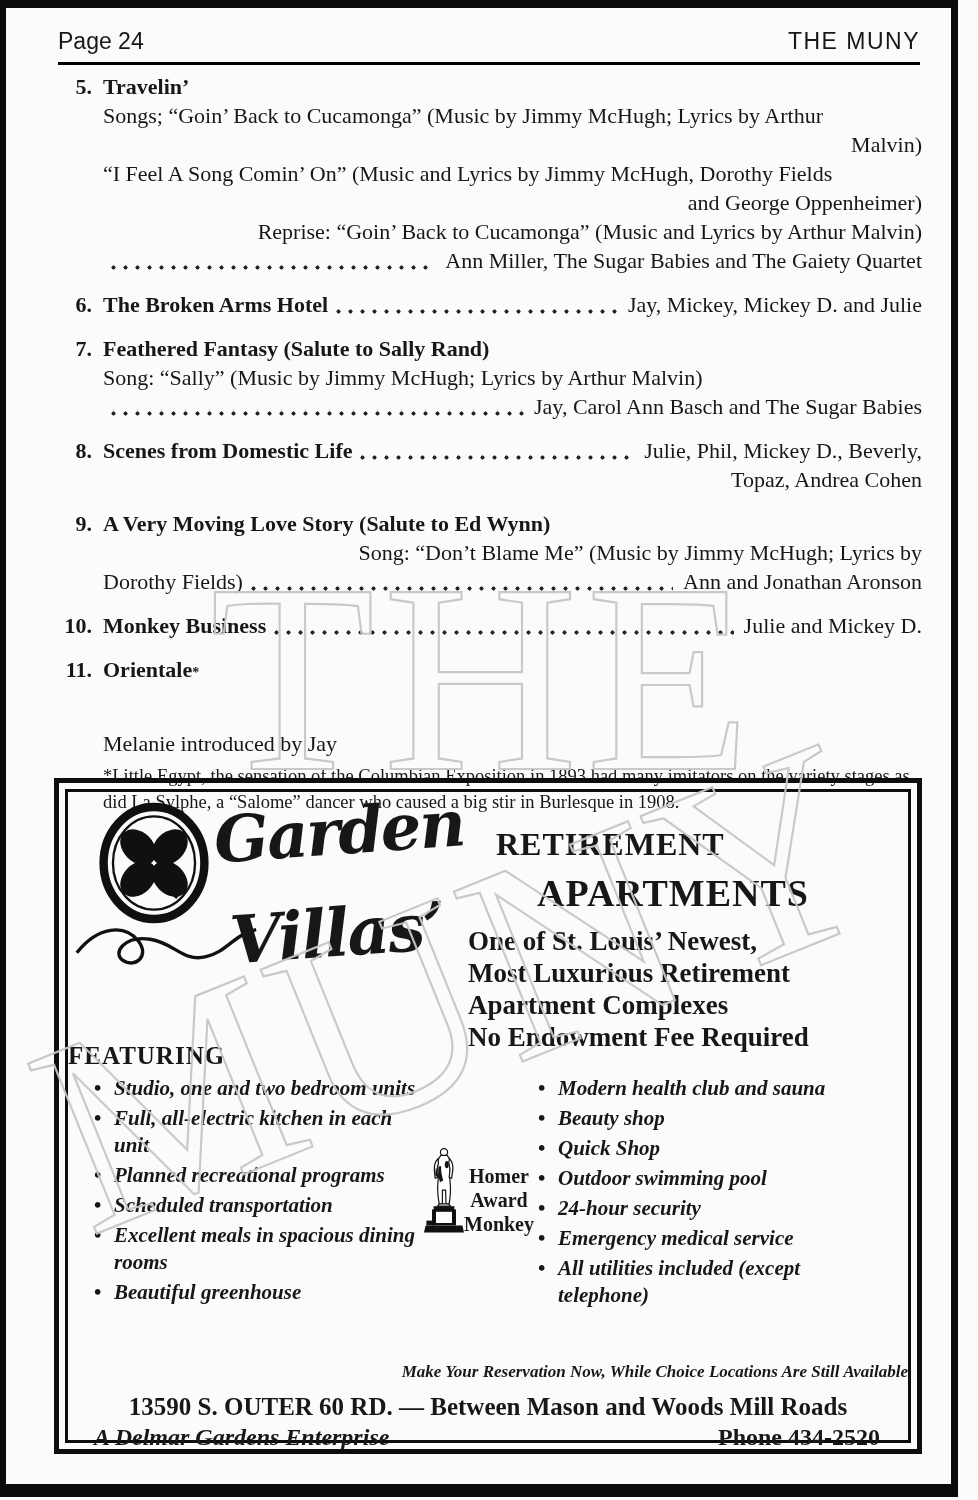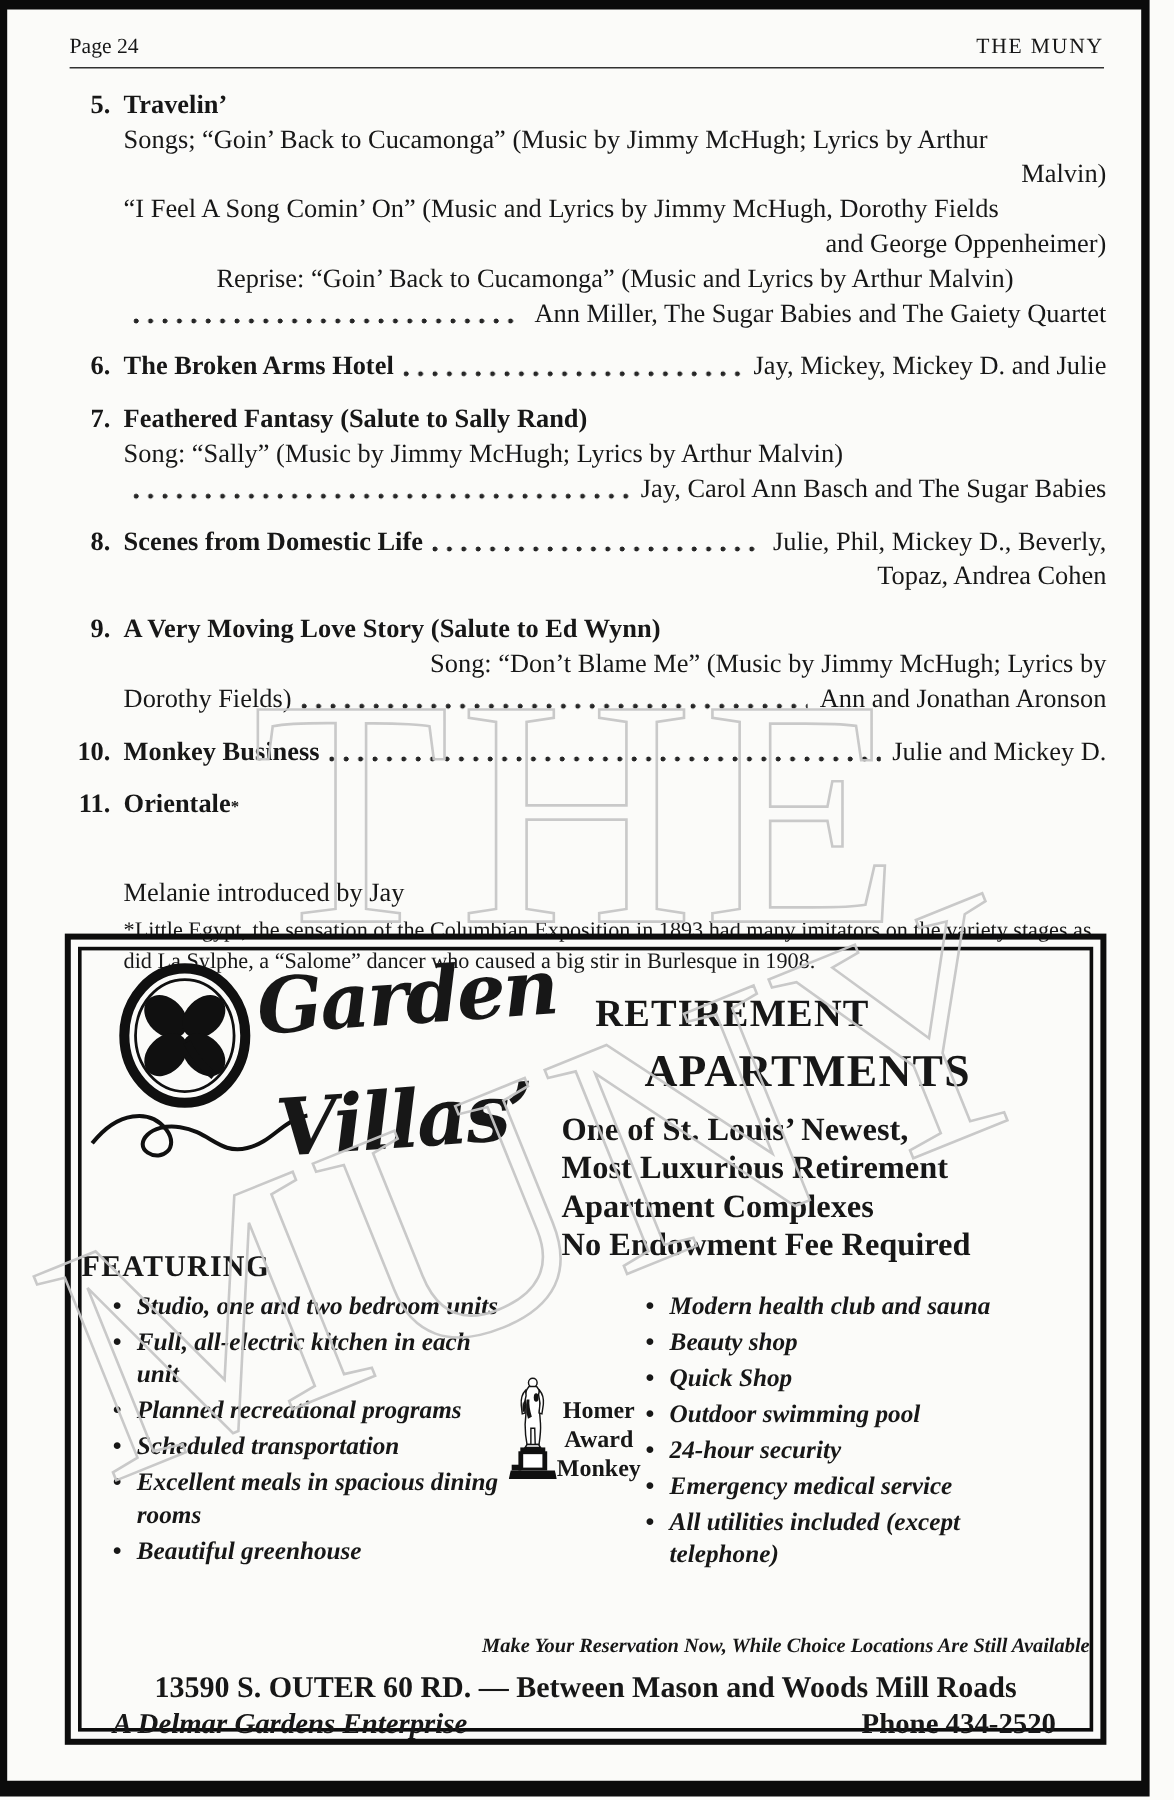--- a/index.html
+++ b/index.html
@@ -11,22 +11,22 @@
   
   .outer-frame{
     position:absolute;left:0;top:0;width:958px;height:1497px;
     border:solid #0b0b0b;border-width:8px 7px 13px 6px;box-sizing:border-box;
     pointer-events:none;z-index:5;
   }
   
   .header{
     position:absolute;left:58px;right:58px;top:28px;
     display:flex;justify-content:space-between;align-items:flex-end;
-    font-family:Liberation Serif, serif;font-size:18px;
-    border-bottom:1px solid #000000;padding-bottom:7px;
+    font-family:Liberation Sans, sans-serif;font-size:23px;
+    border-bottom:3px solid #000000;padding-bottom:7px;
   }
   .header .right{letter-spacing:1.5px;}
   
   #program{position:absolute;left:56px;top:72px;width:866px;font-size:22px;line-height:29px;z-index:1;}
   .prog-item{display:grid;grid-template-columns:36px 1fr;column-gap:11px;margin-bottom:15px;}
   .num{font-weight:bold;text-align:right;}
   .line{white-space:nowrap;}
   .flexline,.title-line{display:flex;align-items:baseline;}
   .title{font-weight:bold;}
   .sup{font-size:14px;font-weight:bold;vertical-align:super;line-height:0;}
@@ -98,21 +98,21 @@
     <div class="prog-item">
       <div class="num">5.</div>
       <div class="body">
         <div class="line title-line">
           <span class="title">Travelin’</span>
         </div>
         <div class="line" style="text-align: left;">Songs; “Goin’ Back to Cucamonga” (Music by Jimmy McHugh; Lyrics by Arthur</div>
         <div class="line" style="text-align: right;">Malvin)</div>
         <div class="line" style="text-align: left;">“I Feel A Song Comin’ On” (Music and Lyrics by Jimmy McHugh, Dorothy Fields</div>
         <div class="line" style="text-align: right;">and George Oppenheimer)</div>
-        <div class="line" style="text-align: center;">Reprise: “Goin’ Back to Cucamonga” (Music and Lyrics by Arthur Malvin)</div>
+        <div class="line" style="text-align: right;">Reprise: “Goin’ Back to Cucamonga” (Music and Lyrics by Arthur Malvin)</div>
         <div class="line flexline">
           <div class="leader"></div>
           <span class="cast">Ann Miller, The Sugar Babies and The Gaiety Quartet</span>
         </div>
       </div>
     </div>
     <div class="prog-item">
       <div class="num">6.</div>
       <div class="body">
         <div class="line title-line">

